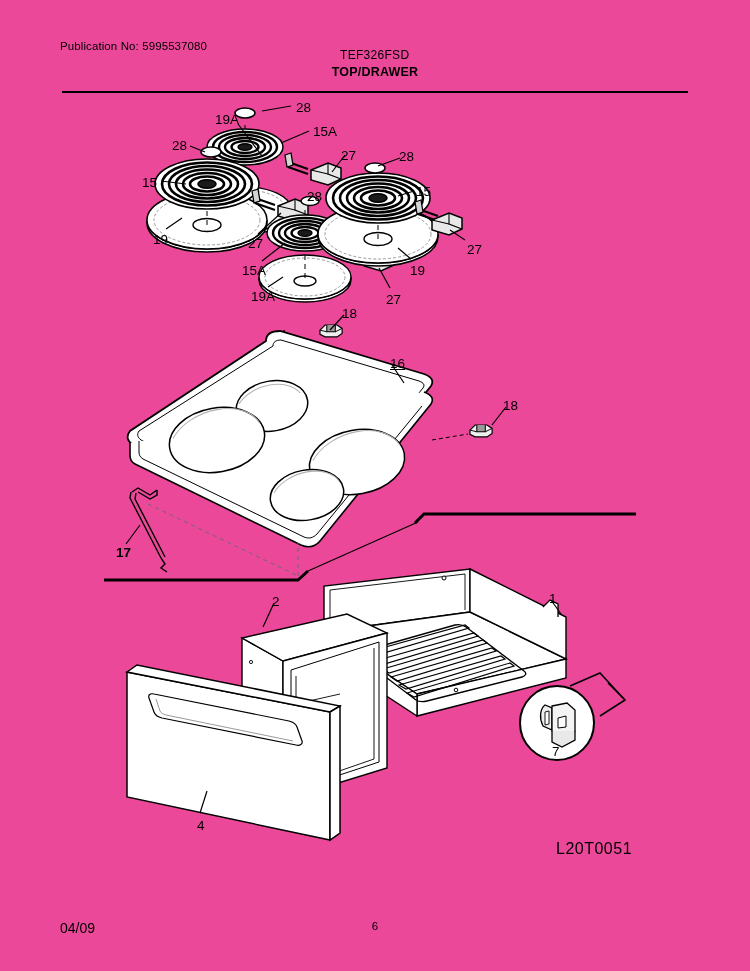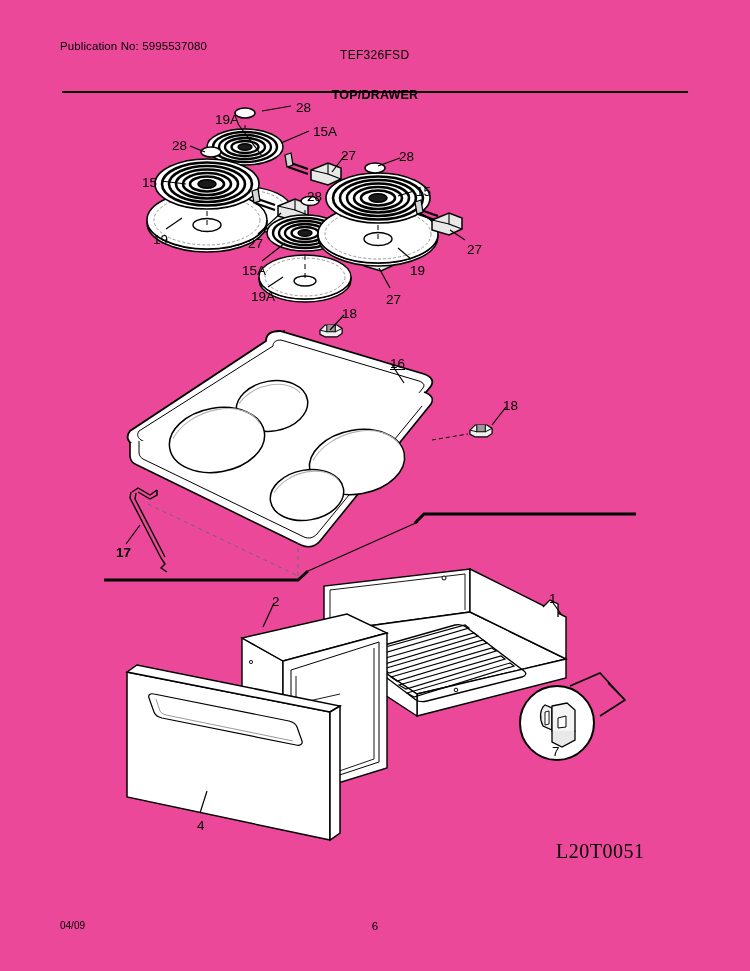--- a/index.html
+++ b/index.html
@@ -29,49 +29,49 @@
     letter-spacing: 0.1px;
     white-space: nowrap;
   }
   .hdr-model {
     left: 340px; top: 48px;
     font-size: 12px;
     letter-spacing: 0.3px;
     white-space: nowrap;
   }
   .hdr-title {
-    left: 0; top: 88px;
+    left: 0; top: 65px;
     width: 750px;
     text-align: center;
     font-size: 12.5px;
     font-weight: bold;
     letter-spacing: 0.2px;
   }
   .hdr-rule {
     left: 62px; top: 91px;
     width: 626px; height: 1.6px;
     background: #000;
   }
 
   
   .ftr-date {
     left: 60px; top: 920px;
-    font-size: 10px;
+    font-size: 14px;
   }
   .ftr-page {
     left: 0; top: 920px;
     width: 750px;
     text-align: center;
     font-size: 11.5px;
   }
   .diagram-code {
     left: 556px; top: 840px;
-    font-size: 20px;
+    font-size: 16px;
     letter-spacing: 0.5px;
-    font-family: Liberation Serif, serif;
+    font-family: Liberation Sans, sans-serif;
   }
 
   
   .lbl {
     font-size: 13.5px;
     font-family: "Liberation Sans", sans-serif;
     color: #000;
     white-space: nowrap;
     line-height: 1;
   }

